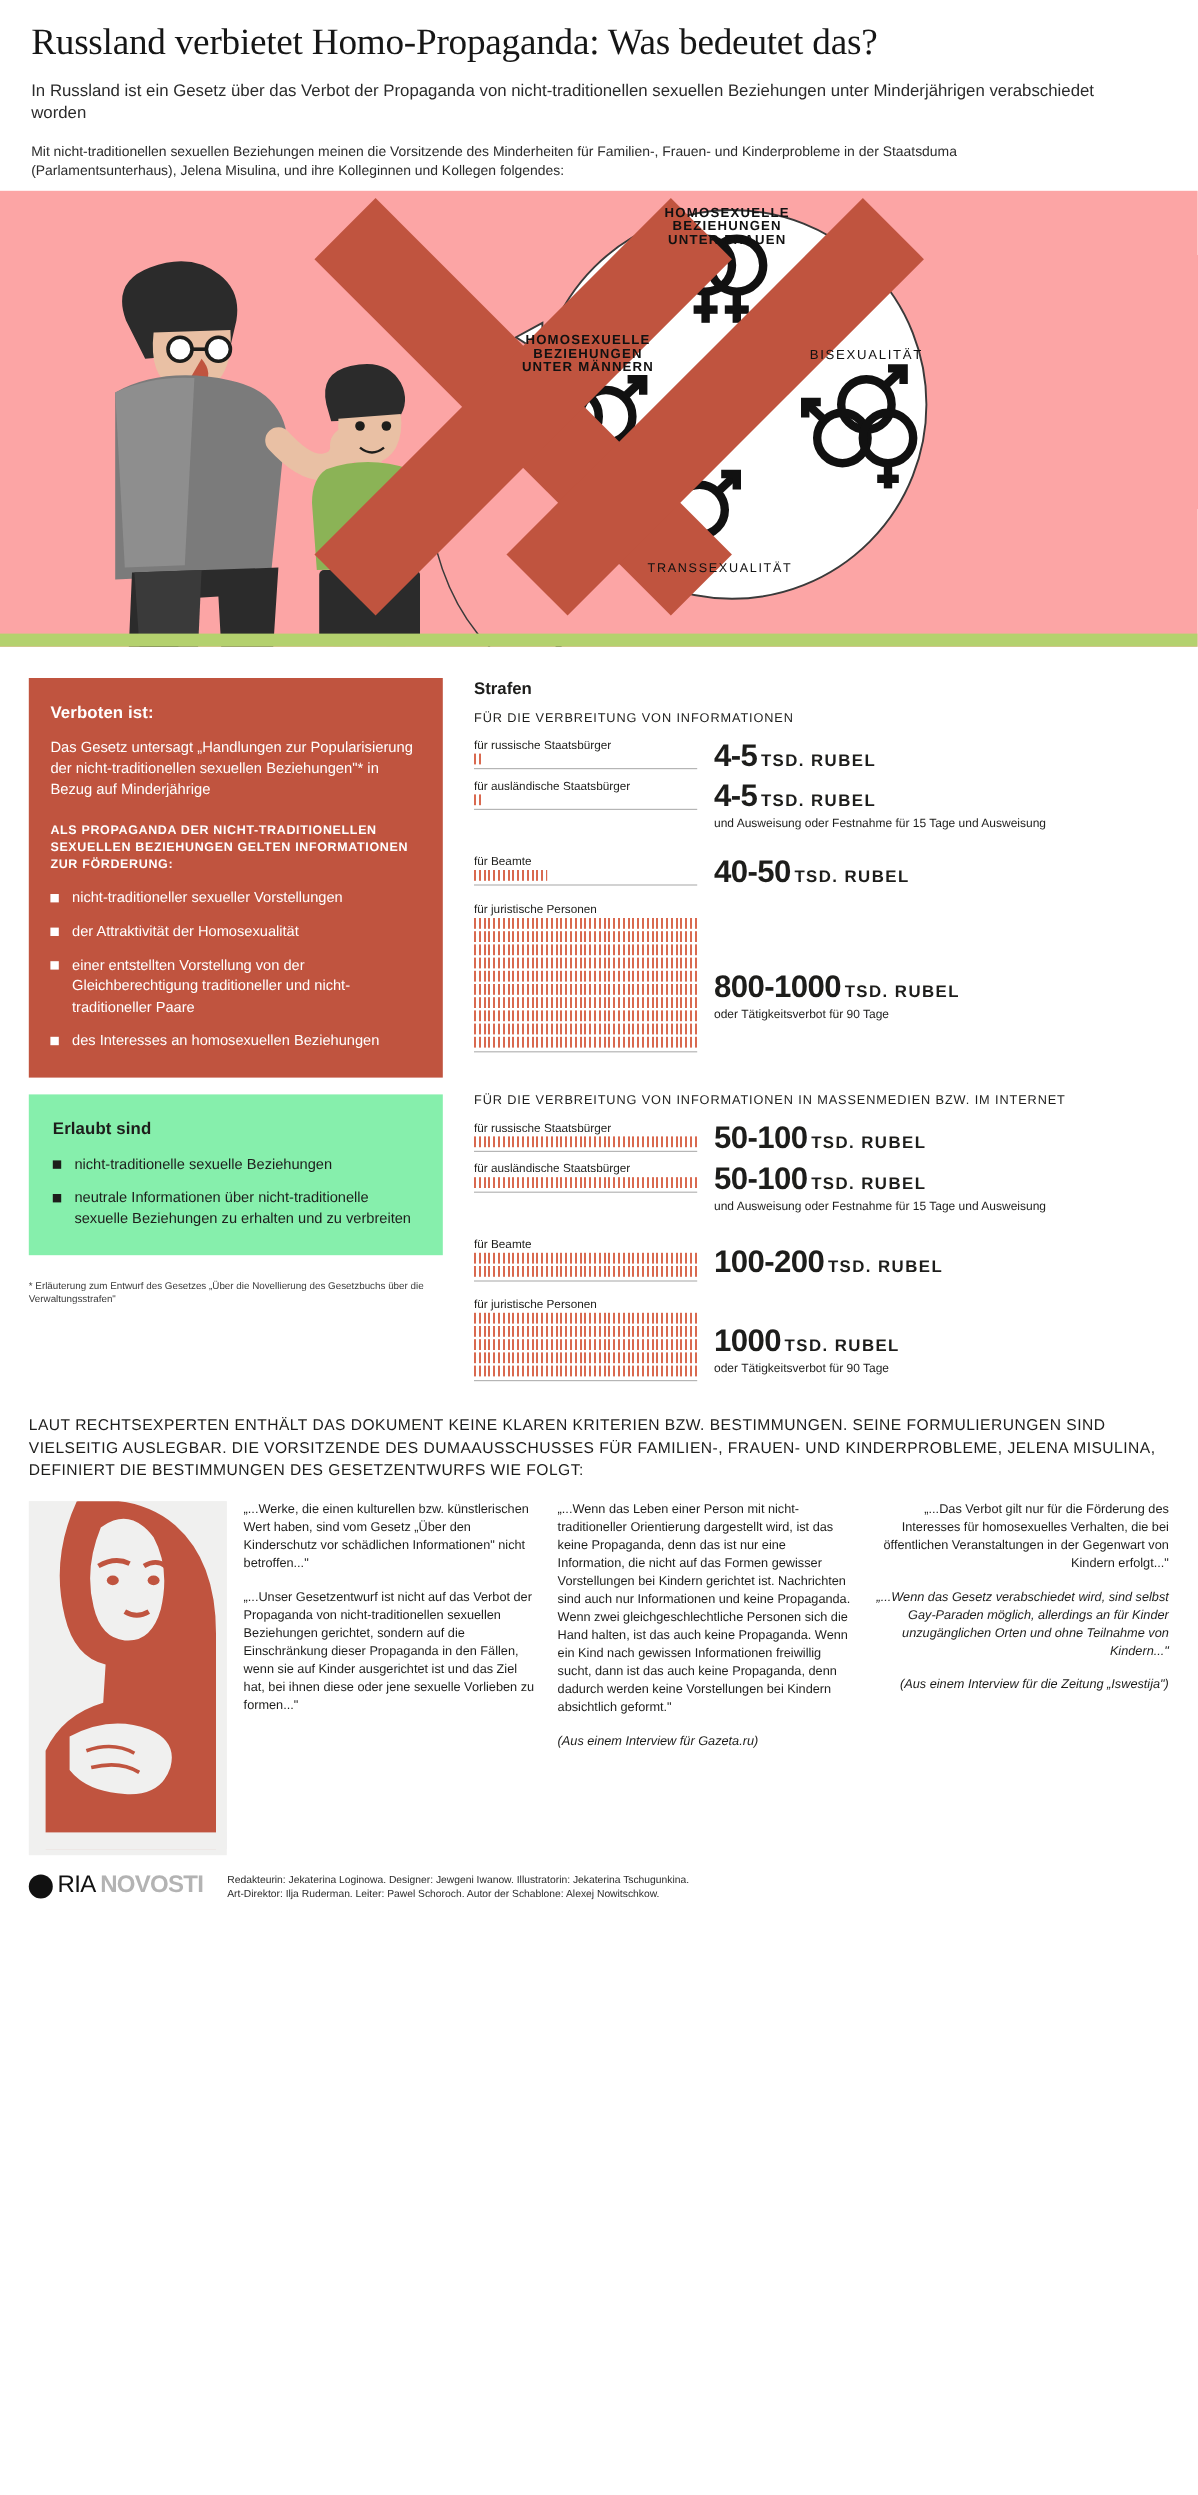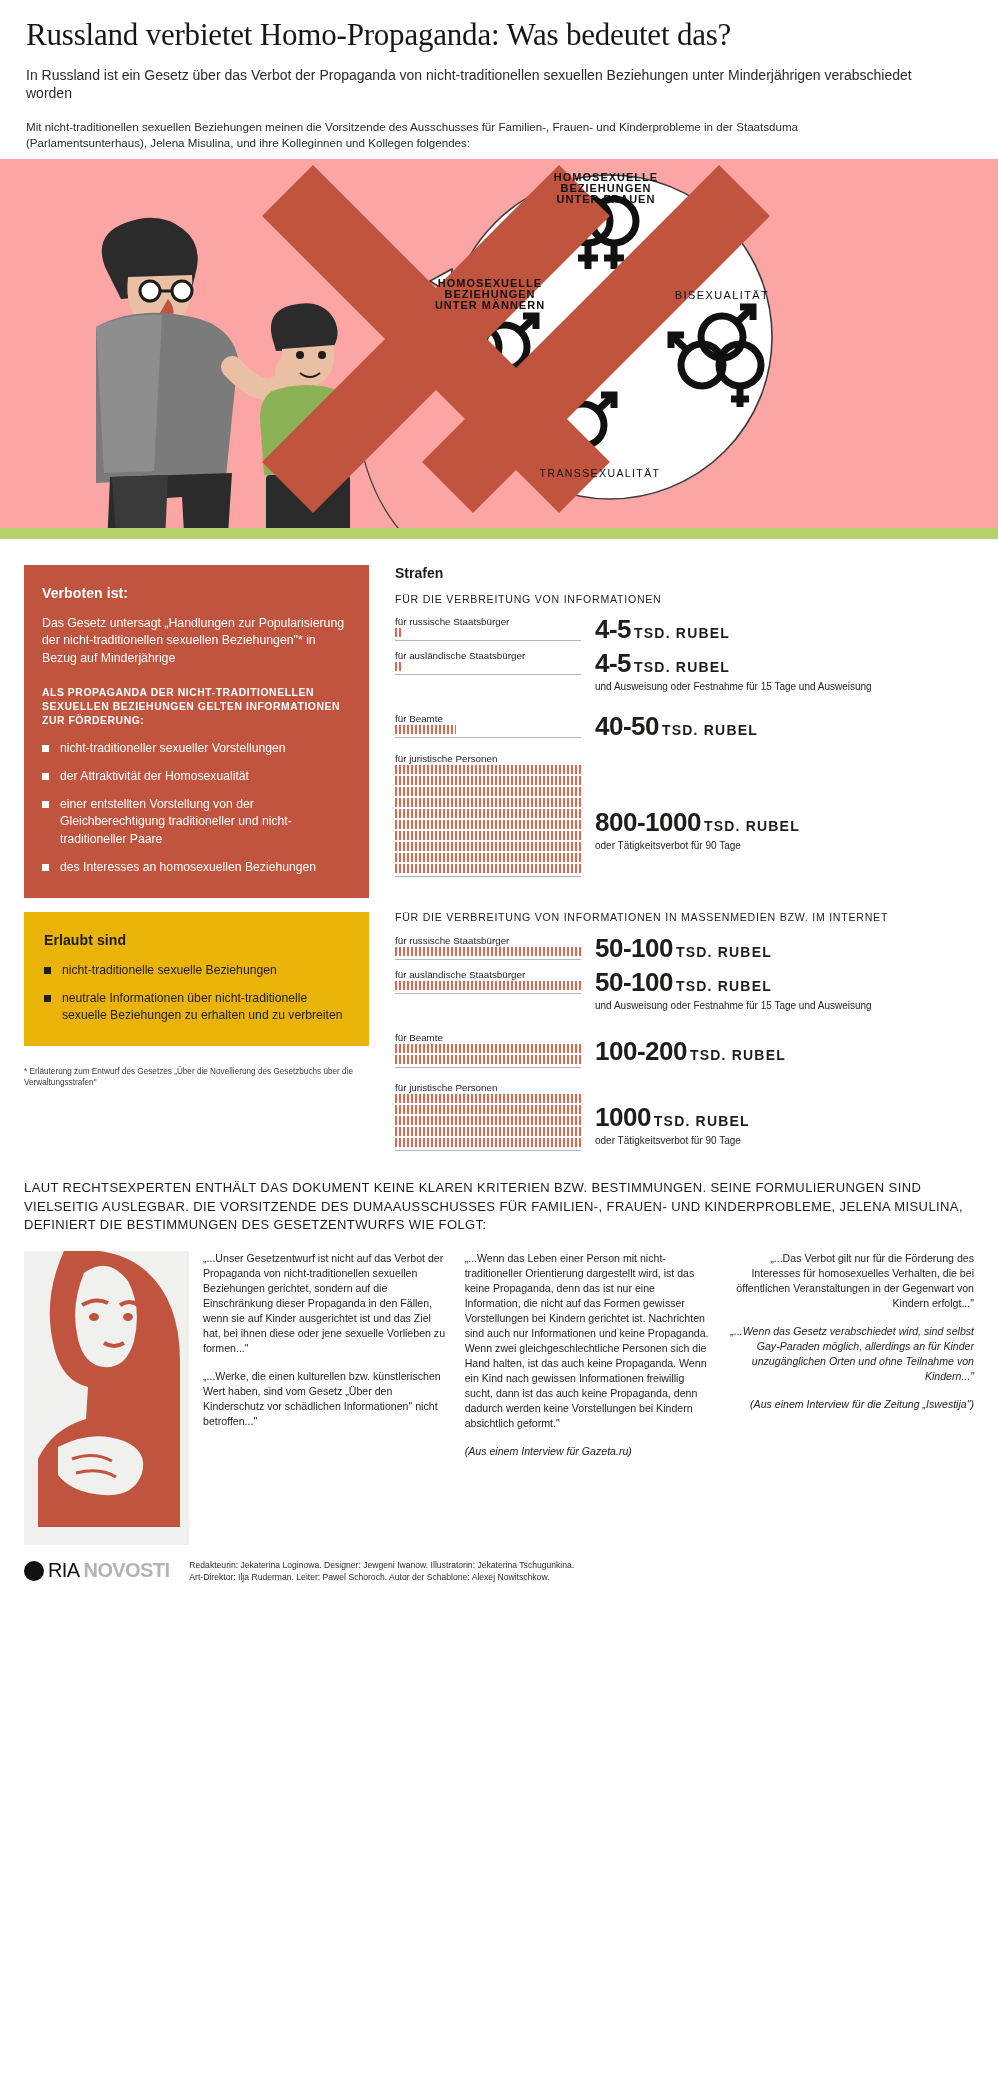--- a/index.html
+++ b/index.html
@@ -57,21 +57,21 @@
     display: flex;
     gap: 0;
     padding: 26px 24px 0 24px;
   }
   .col-left { width: 345px; flex: 0 0 345px; }
   .col-right { flex: 1; padding-left: 26px; }
 
   
   .box { padding: 20px 18px 22px 18px; color: #fff; }
   .box.red { background: #c0543f; }
-  .box.green { background: #eab308; color: #1d1d1b; padding-left: 20px; }
+  .box.green { background: #86efac; color: #1d1d1b; padding-left: 20px; }
   .box-title {
     font-size: 14px;
     font-weight: bold;
     margin-bottom: 14px;
     letter-spacing: 0.1px;
   }
   .box p.intro {
     font-size: 12.3px; line-height: 1.45;
   }
   .box .caps {
@@ -182,21 +182,21 @@
   .credits { font-size: 8.6px; line-height: 1.42; color: #2b2b2b; }
 </style>
 </head>
 <body>
 
 <div class="page">
 
   <div class="header">
     <h1 class="title">Russland verbietet Homo-Propaganda: Was bedeutet das?</h1>
     <div class="subtitle">In Russland ist ein Gesetz über das Verbot der Propaganda von nicht-traditionellen sexuellen Beziehungen unter Minderjährigen verabschiedet worden</div>
-    <div class="lede">Mit nicht-traditionellen sexuellen Beziehungen meinen die Vorsitzende des Ausschusses für Familien-, Frauen- und Kinderprobleme in der Staatsduma (Parlamentsunterhaus), Jelena Misulina, und ihre Kolleginnen und Kollegen folgendes:</div>
+    <div class="lede">Mit nicht-traditionellen sexuellen Beziehungen meinen die Vorsitzende des Minderheiten für Familien-, Frauen- und Kinderprobleme in der Staatsduma (Parlamentsunterhaus), Jelena Misulina, und ihre Kolleginnen und Kollegen folgendes:</div>
   </div>
 
   <div class="illus">
     <svg width="998" height="380" viewBox="0 0 998 380">
 
       <circle cx="610" cy="178" r="162" fill="#ffffff" stroke="#3a3a3a" stroke-width="1.6"></circle>
       <path d="M452 110 L430 122 L452 136 Z" fill="#ffffff" stroke="#3a3a3a" stroke-width="1.6"></path>
 
       <g>
         <path d="M105 108 q-12 -32 20 -44 q34 -13 58 6 q18 14 14 38 l-6 26 l-70 6 z" fill="#2b2b2b"></path>
@@ -514,22 +514,22 @@
           <ellipse cx="104" cy="66" rx="5" ry="4" fill="#c0543f"></ellipse>
           <path d="M80 92 q10 6 20 0" fill="none" stroke="#c0543f" stroke-width="4"></path>
           <path d="M34 196 q34 -18 66 -6 q24 10 18 32 q-8 24 -38 22 q-32 -2 -46 -20 z" fill="#f0f0ef"></path>
           <path d="M48 208 q22 -8 40 2" fill="none" stroke="#c0543f" stroke-width="3"></path>
           <path d="M52 222 q24 -6 40 4" fill="none" stroke="#c0543f" stroke-width="3"></path>
           <rect x="0" y="276" width="165" height="14" fill="#f0f0ef"></rect>
         </svg>
       </div>
 
       <div class="op-col">
+        <p>„...Werke, die einen kulturellen bzw. künstlerischen Wert haben, sind vom Gesetz „Über den Kinderschutz vor schädlichen Informationen" nicht betroffen..."</p>
         <p>„...Unser Gesetzentwurf ist nicht auf das Verbot der Propaganda von nicht-traditionellen sexuellen Beziehungen gerichtet, sondern auf die Einschränkung dieser Propaganda in den Fällen, wenn sie auf Kinder ausgerichtet ist und das Ziel hat, bei ihnen diese oder jene sexuelle Vorlieben zu formen..."</p>
-        <p>„...Werke, die einen kulturellen bzw. künstlerischen Wert haben, sind vom Gesetz „Über den Kinderschutz vor schädlichen Informationen" nicht betroffen..."</p>
       </div>
 
       <div class="op-col">
         <p>„...Wenn das Leben einer Person mit nicht-traditioneller Orientierung dargestellt wird, ist das keine Propaganda, denn das ist nur eine Information, die nicht auf das Formen gewisser Vorstellungen bei Kindern gerichtet ist. Nachrichten sind auch nur Informationen und keine Propaganda. Wenn zwei gleichgeschlechtliche Personen sich die Hand halten, ist das auch keine Propaganda. Wenn ein Kind nach gewissen Informationen freiwillig sucht, dann ist das auch keine Propaganda, denn dadurch werden keine Vorstellungen bei Kindern absichtlich geformt."</p>
         <p class="it">(Aus einem Interview für Gazeta.ru)</p>
       </div>
 
       <div class="op-col right">
         <p>„...Das Verbot gilt nur für die Förderung des Interesses für homosexuelles Verhalten, die bei öffentlichen Veranstaltungen in der Gegenwart von Kindern erfolgt..."</p>
         <p class="it">„...Wenn das Gesetz verabschiedet wird, sind selbst Gay-Paraden möglich, allerdings an für Kinder unzugänglichen Orten und ohne Teilnahme von Kindern..."</p>

